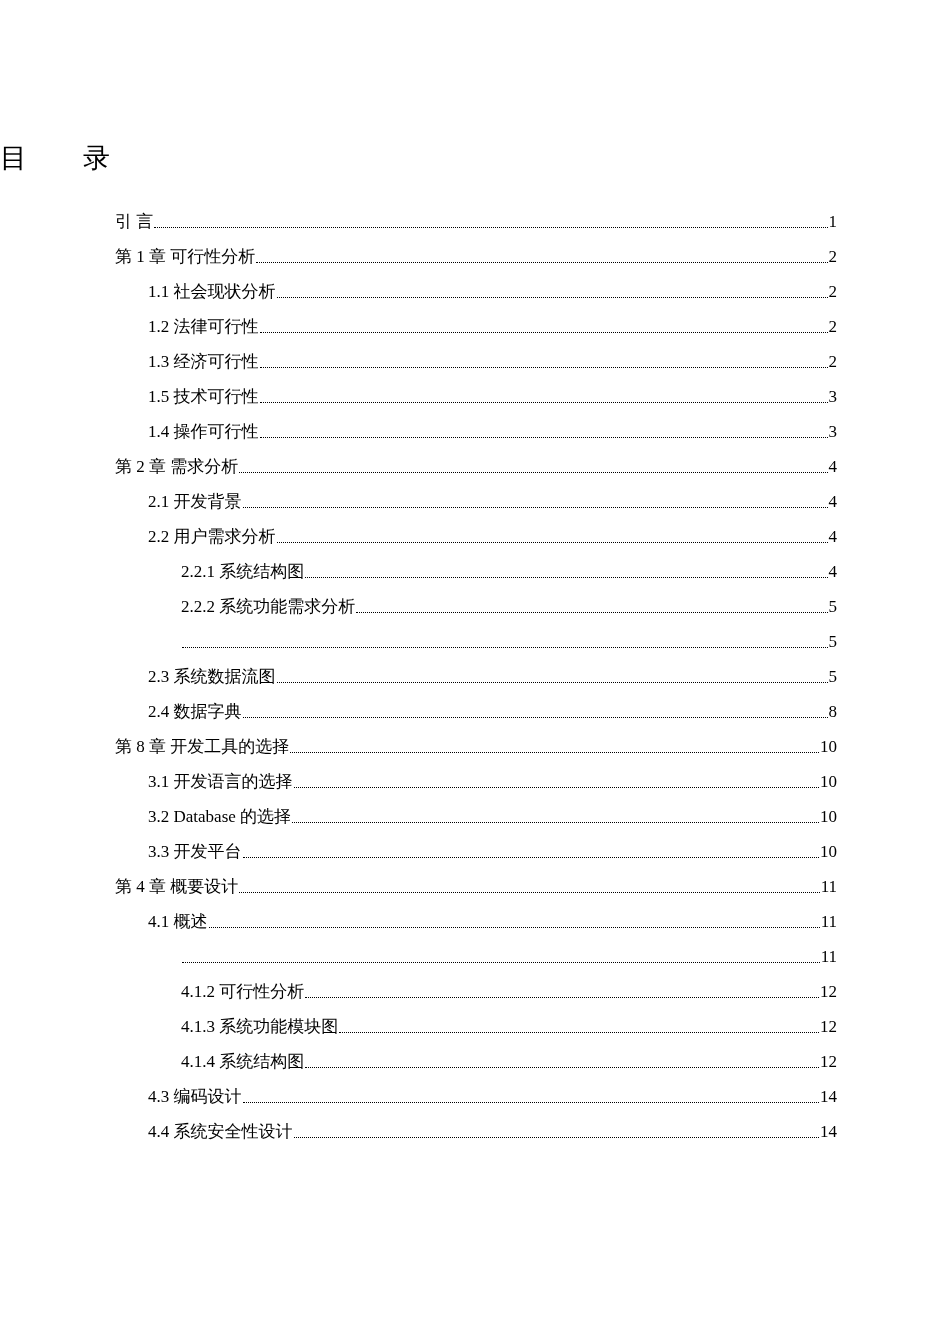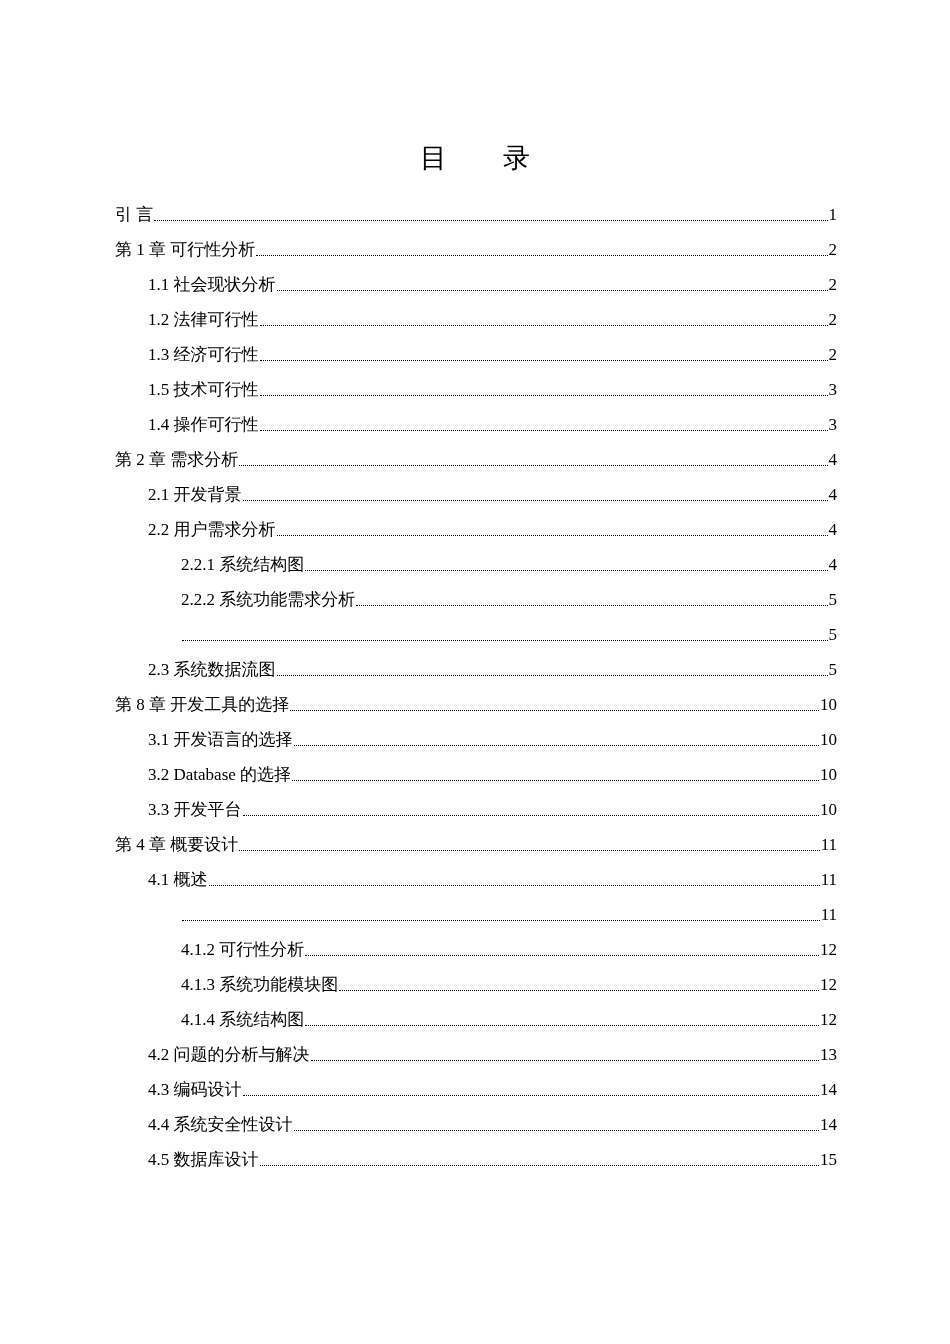--- a/index.html
+++ b/index.html
@@ -1,25 +1,25 @@
 <!DOCTYPE html>
 <html><head>
 <meta charset="utf-8">
 <style>
   html, body { margin: 0; padding: 0; background: #ffffff; }
   body { width: 950px; height: 1344px; position: relative; overflow: hidden;
          font-family: "Liberation Serif", "DejaVu Serif", serif; color: #000; }
   .page { position: absolute; left: 0; top: 0; width: 950px; height: 1344px; background: #fff; }
-  .toc-title { position: absolute; top: 140px; left: 0; width: 950px; text-align: center;
+  .toc-title { position: absolute; top: 140px; left: 0; width: 950px; 
                font-family: "DejaVu Sans", sans-serif; font-size: 27px; letter-spacing: 0;
                line-height: 36px; }
   .toc-title span { display: inline-block; }
   .toc-title .gap { width: 56px; }
   .toc-list { position: absolute; top: 201px; left: 115px; width: 722px; }
-  .toc-entry { display: flex; align-items: flex-start; height: 35px; line-height: 28px;
+  .toc-entry { display: flex; align-items: flex-end; height: 35px; line-height: 28px;
                font-size: 17px; white-space: nowrap; }
   .toc-entry.lvl1 { padding-left: 33px; }
   .toc-entry.lvl2 { padding-left: 66px; }
   .toc-label { flex: 0 0 auto; font-family: "Liberation Serif", "DejaVu Sans", serif; }
   .toc-leader { flex: 1 1 auto; overflow: hidden; margin: 0 1px; position: relative; height: 28px; }
   .toc-leader::before { content: ""; position: absolute; left: 0; right: 0; bottom: 8px;
                         border-bottom: 1.5px dotted #000; }
   .toc-page { flex: 0 0 auto; font-family: "Liberation Serif", serif; }
 </style>
 </head>
@@ -93,20 +93,25 @@
       </div>
       <div class="toc-entry lvl2">
         <span class="toc-leader"></span>
         <span class="toc-page">5</span>
       </div>
       <div class="toc-entry lvl1">
         <span class="toc-label">2.3 系统数据流图</span>
         <span class="toc-leader"></span>
         <span class="toc-page">5</span>
       </div>
+      <div class="toc-entry lvl1">
+        <span class="toc-label">2.4 数据字典</span>
+        <span class="toc-leader"></span>
+        <span class="toc-page">8</span>
+      </div>
       <div class="toc-entry lvl0">
         <span class="toc-label">第 8 章 开发工具的选择</span>
         <span class="toc-leader"></span>
         <span class="toc-page">10</span>
       </div>
       <div class="toc-entry lvl1">
         <span class="toc-label">3.1 开发语言的选择</span>
         <span class="toc-leader"></span>
         <span class="toc-page">10</span>
       </div>
@@ -143,33 +148,23 @@
         <span class="toc-label">4.1.3 系统功能模块图</span>
         <span class="toc-leader"></span>
         <span class="toc-page">12</span>
       </div>
       <div class="toc-entry lvl2">
         <span class="toc-label">4.1.4 系统结构图</span>
         <span class="toc-leader"></span>
         <span class="toc-page">12</span>
       </div>
       <div class="toc-entry lvl1">
-        <span class="toc-label">4.2 问题的分析与解决</span>
-        <span class="toc-leader"></span>
-        <span class="toc-page">13</span>
-      </div>
-      <div class="toc-entry lvl1">
         <span class="toc-label">4.3 编码设计</span>
         <span class="toc-leader"></span>
         <span class="toc-page">14</span>
       </div>
       <div class="toc-entry lvl1">
         <span class="toc-label">4.4 系统安全性设计</span>
         <span class="toc-leader"></span>
         <span class="toc-page">14</span>
       </div>
-      <div class="toc-entry lvl1">
-        <span class="toc-label">4.5 数据库设计</span>
-        <span class="toc-leader"></span>
-        <span class="toc-page">15</span>
-      </div>
     </div>
 </div>
 
 </body></html>

